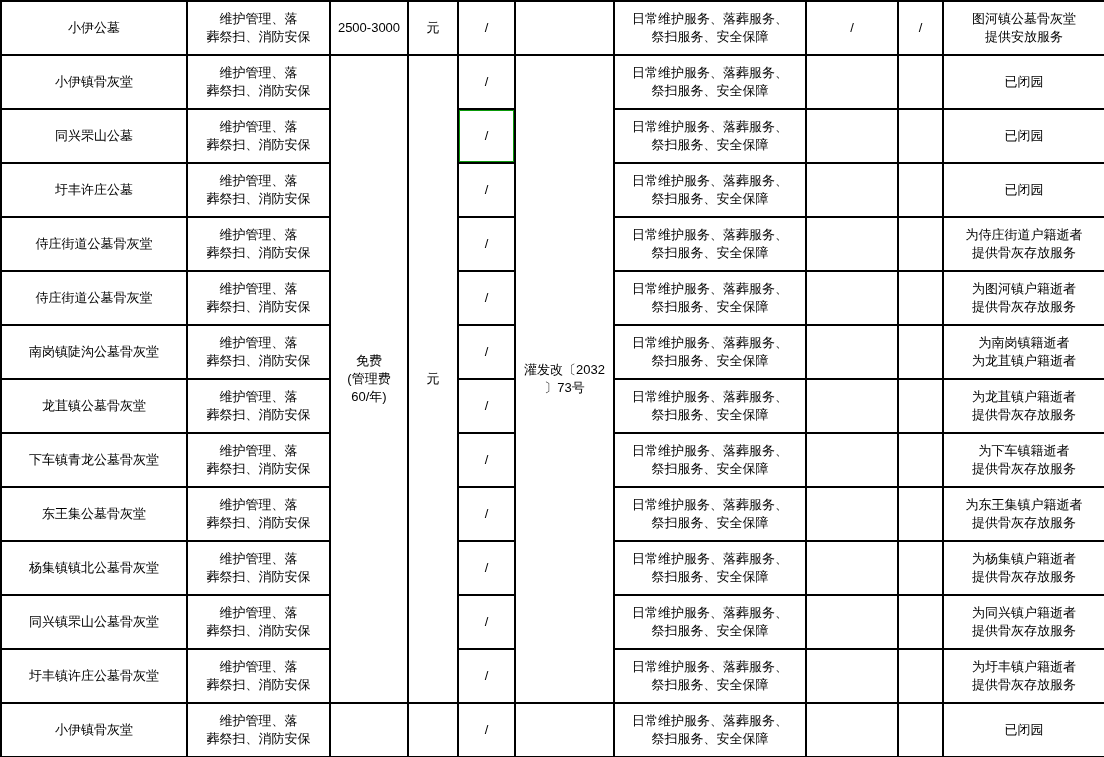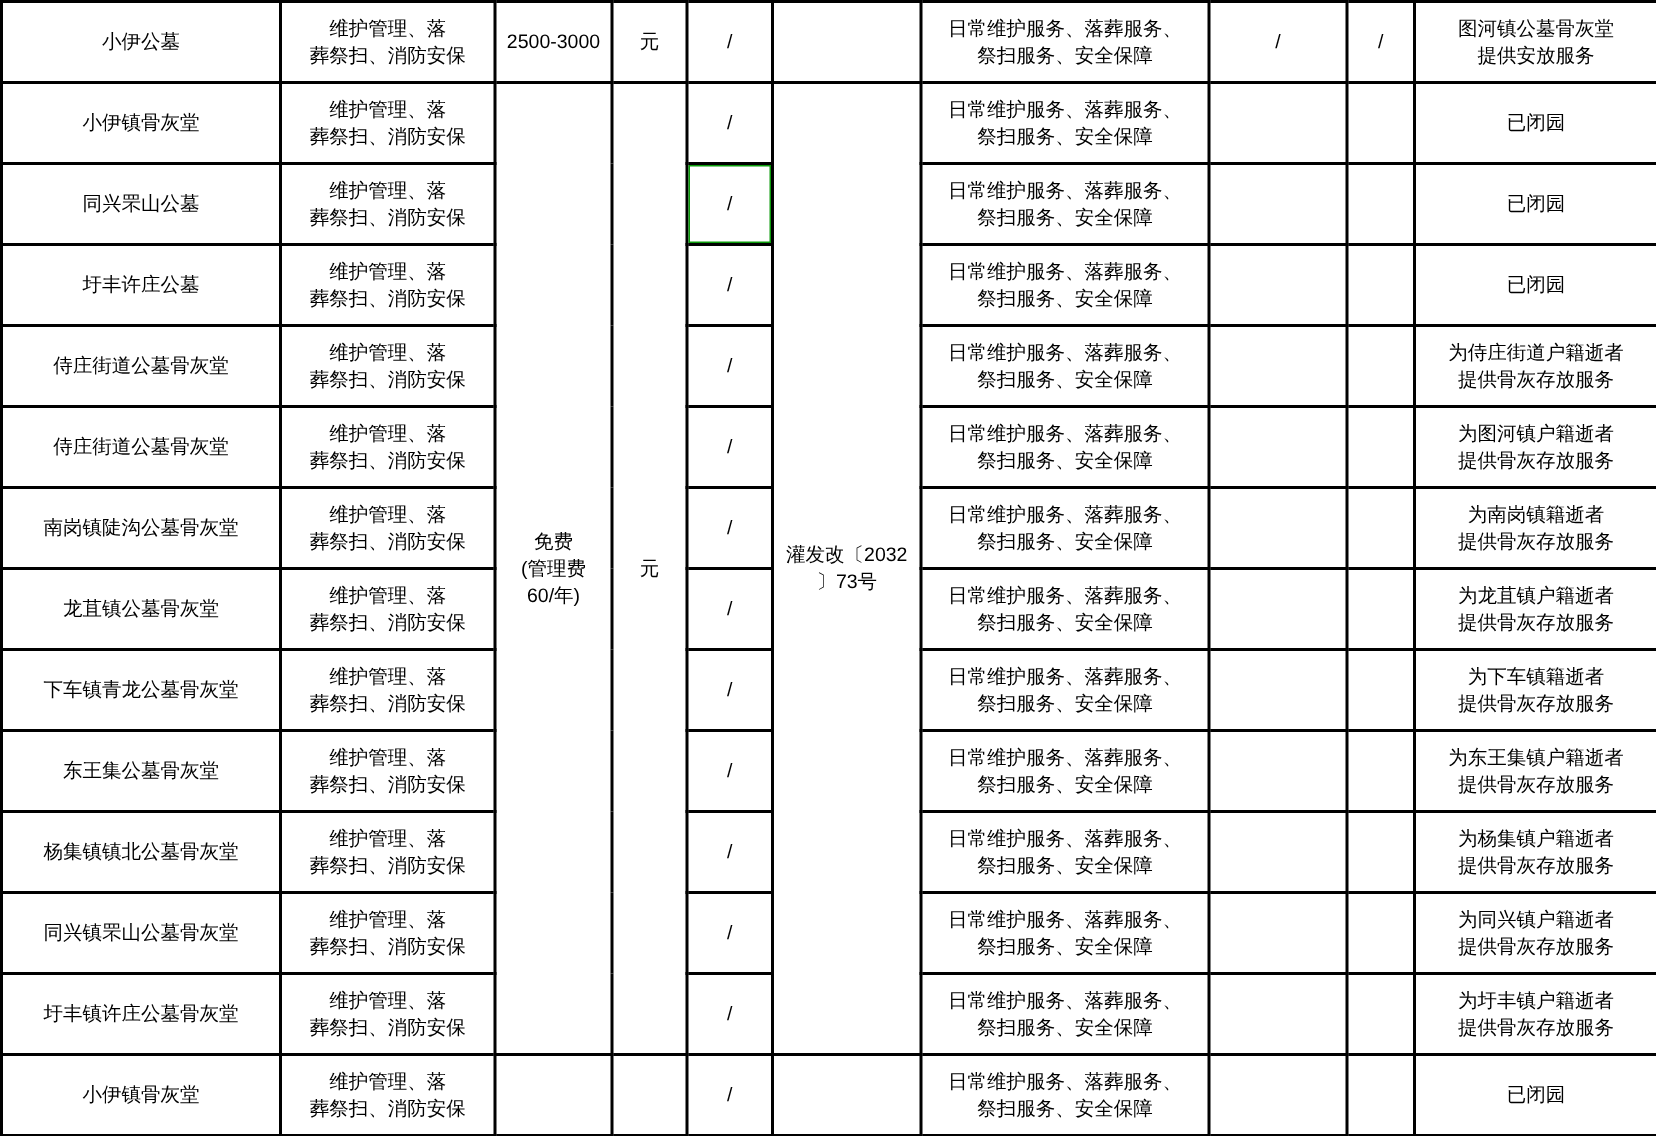--- a/index.html
+++ b/index.html
@@ -128,21 +128,21 @@
     <tr>
       <td>南岗镇陡沟公墓骨灰堂</td>
       <td>维护管理、落
 葬祭扫、消防安保</td>
       <td>/</td>
       <td class="services">日常维护服务、落葬服务、
 祭扫服务、安全保障</td>
       <td></td>
       <td></td>
       <td>为南岗镇籍逝者
-提供骨灰存放服务</td>
+为龙苴镇户籍逝者</td>
     </tr>
     <tr>
       <td>龙苴镇公墓骨灰堂</td>
       <td>维护管理、落
 葬祭扫、消防安保</td>
       <td>/</td>
       <td class="services">日常维护服务、落葬服务、
 祭扫服务、安全保障</td>
       <td></td>
       <td></td>

